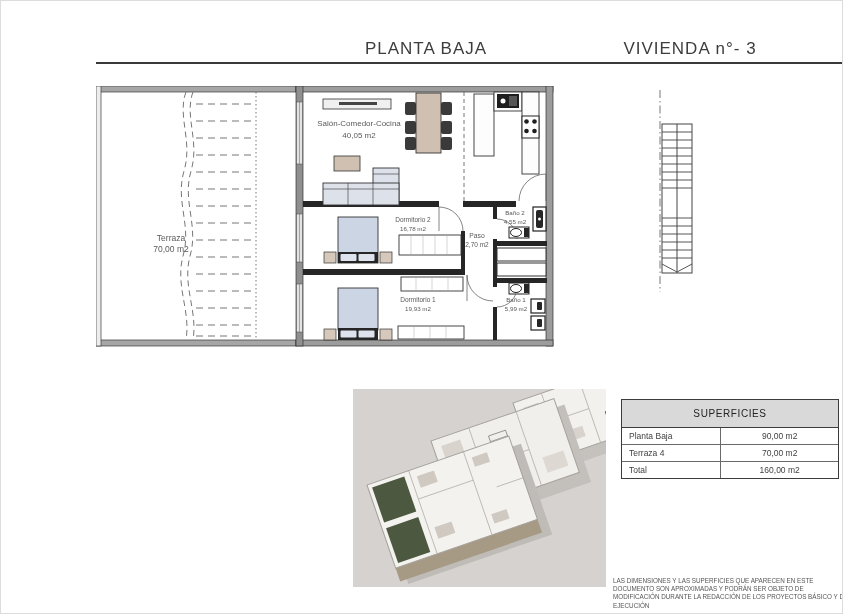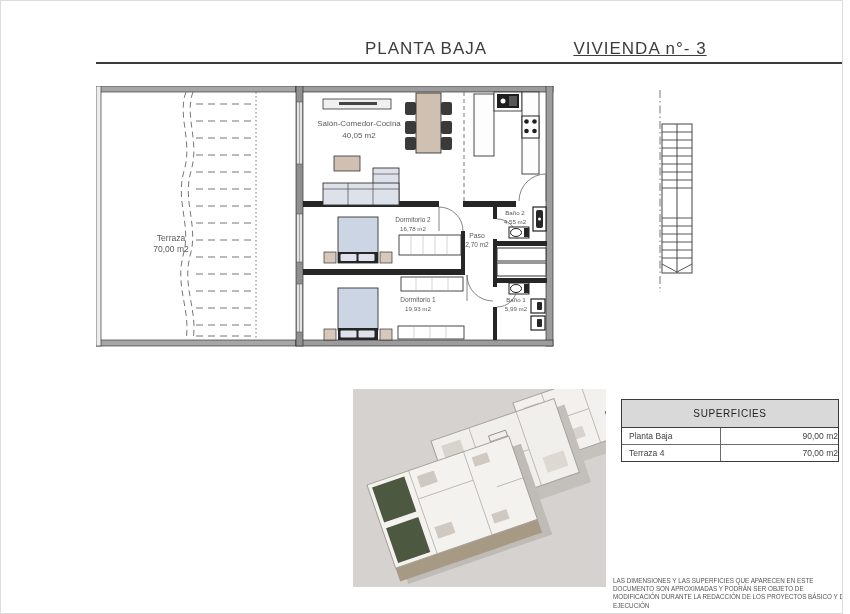--- a/index.html
+++ b/index.html
@@ -1,33 +1,33 @@
 <!DOCTYPE html>
 <html><head>
 <meta charset="utf-8">
 <style>
   html,body{margin:0;padding:0;background:#fff;}
   #frame{position:relative;width:843px;height:614px;background:#ffffff;overflow:hidden;
          font-family:"Liberation Sans",sans-serif;border:1px solid #dcdcdc;box-sizing:border-box;}
   .title{position:absolute;top:38px;font-size:17px;letter-spacing:1px;color:#3d3d3d;text-align:center;}
   .title-left{left:330px;width:190px;}
-  .title-right{left:544px;width:190px;text-decoration:underline;}
+  .title-right{left:594px;width:190px;}
   .header-rule{position:absolute;left:95px;top:61px;width:753px;height:2px;background:#3a3a3a;}
   .plan-svg{position:absolute;left:95px;top:85px;}
   .stairs-svg{position:absolute;left:645px;top:85px;}
   .render-box{position:absolute;left:352px;top:388px;width:253px;height:198px;background:#d5d2cf;}
   svg text{font-family:"Liberation Sans",sans-serif;fill:#5a5a5a;}
   .sup-table{position:absolute;left:620px;top:398px;width:218px;border:1.5px solid #3c3c3c;background:#fff;box-sizing:border-box;}
   .sup-header{text-align:center;background:#d9d9d9;font-size:10px;letter-spacing:0.6px;color:#232323;
               border-bottom:1px solid #3c3c3c;padding:8px 0;}
   .sup-row{display:flex;align-items:center;height:16px;}
   .sup-row + .sup-row{border-top:1px solid #6a6a6a;}
   .sup-label{width:46%;padding-left:7px;font-size:8.5px;color:#3f3f3f;border-right:1px solid #6a6a6a;
              height:100%;display:flex;align-items:center;box-sizing:border-box;}
-  .sup-value{flex:1;text-align:right;font-size:8.5px;color:#3f3f3f;}
+  .sup-value{flex:1;text-align:center;font-size:8.5px;color:#3f3f3f;}
   .disclaimer{position:absolute;left:612px;top:576px;width:236px;font-size:6.3px;line-height:1.3;
               color:#555;text-transform:uppercase;}
 </style>
 </head>
 <body>
 
 <div id="frame">
 
   <div class="title title-left">PLANTA BAJA</div>
   <div class="title title-right">VIVIENDA n°- 3</div>
@@ -245,17 +245,21 @@
   <div class="sup-table">
     <div class="sup-header">SUPERFICIES</div>
     <div class="sup-row">
       <div class="sup-label">Planta Baja</div>
       <div class="sup-value">90,00 m2</div>
     </div>
     <div class="sup-row">
       <div class="sup-label">Terraza 4</div>
       <div class="sup-value">70,00 m2</div>
     </div>
+    <div class="sup-row">
+      <div class="sup-label">Total</div>
+      <div class="sup-value">160,00 m2</div>
+    </div>
   </div>
 
   <div class="disclaimer">LAS DIMENSIONES Y LAS SUPERFICIES QUE APARECEN EN ESTE DOCUMENTO SON APROXIMADAS Y PODRÁN SER OBJETO DE MODIFICACIÓN DURANTE LA REDACCIÓN DE LOS PROYECTOS BÁSICO Y DE EJECUCIÓN</div>
 
 </div>
 
 </body></html>

